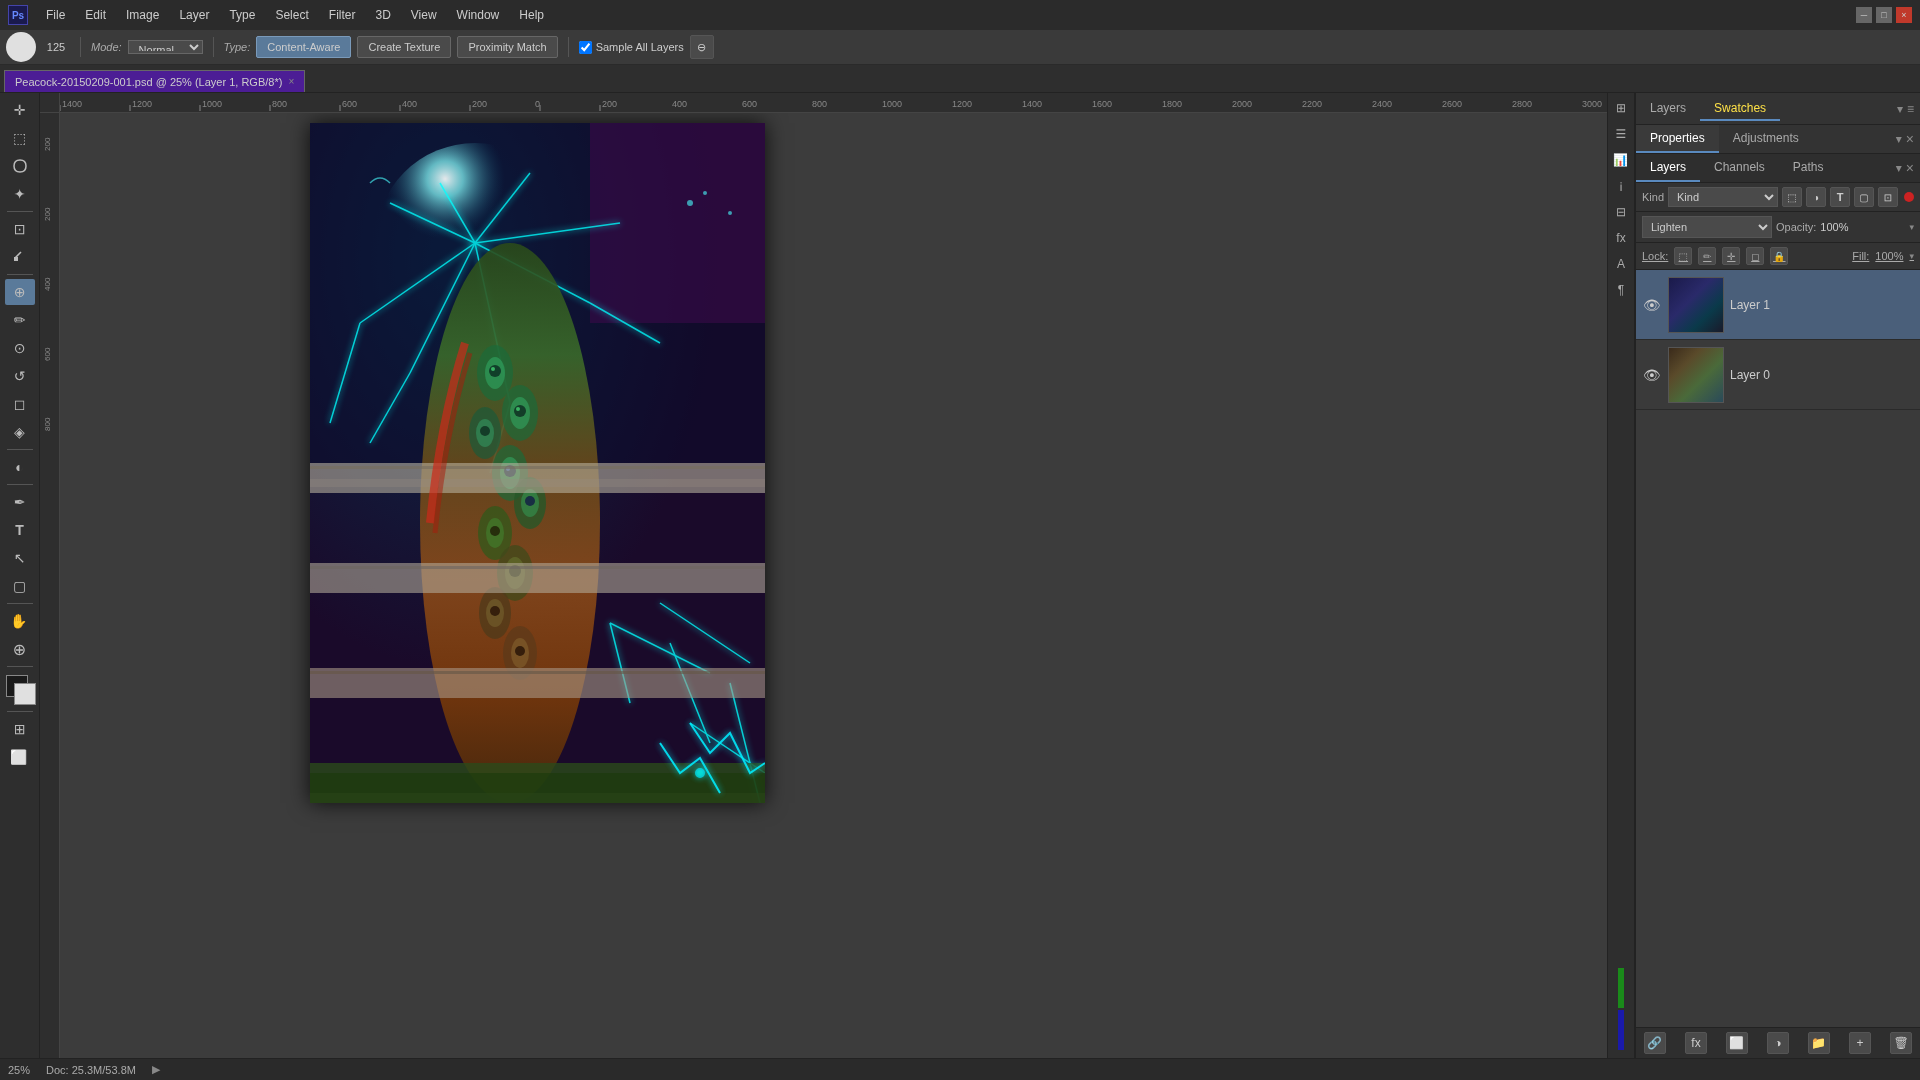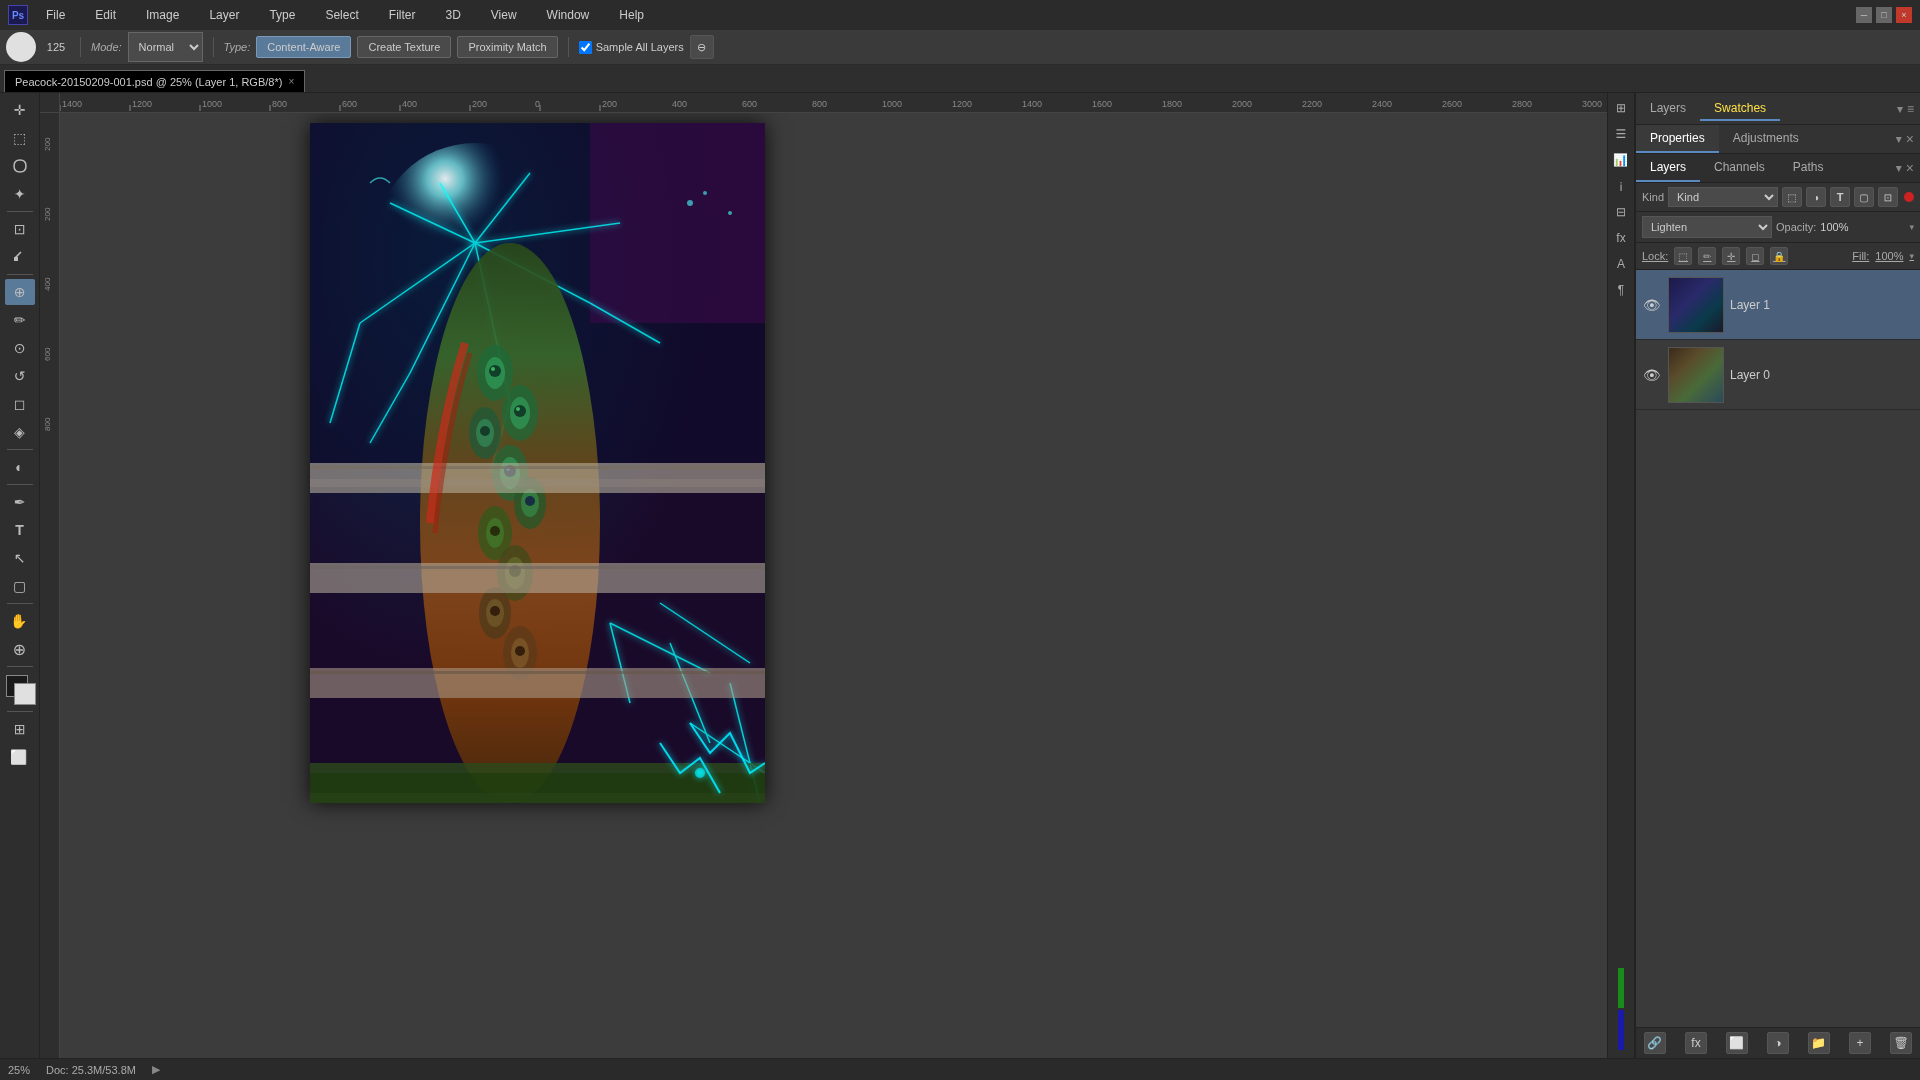--- a/index.html
+++ b/index.html
@@ -2,43 +2,43 @@
 <html><head>
   <meta charset="utf-8">
   <style>
     * { margin: 0; padding: 0; box-sizing: border-box; }
     body { width: 1920px; height: 1080px; background: #3c3c3c; font-family: Arial, sans-serif; font-size: 12px; color: #ccc; overflow: hidden; display: flex; flex-direction: column; }
 
     
     .title-bar { height: 30px; background: #2b2b2b; display: flex; align-items: center; justify-content: space-between; padding: 0 8px; flex-shrink: 0; }
     .title-bar-left { display: flex; align-items: center; gap: 8px; }
     .title-bar-logo { width: 20px; height: 20px; background: #1a1a4e; border: 1px solid #4444aa; display: flex; align-items: center; justify-content: center; font-size: 10px; color: #6688ff; font-weight: bold; }
-    .title-bar-menu { display: flex; gap: 10px; }
+    .title-bar-menu { display: flex; gap: 0; }
     .menu-item { padding: 2px 10px; color: #ccc; cursor: pointer; font-size: 12px; }
     .title-bar-controls { display: flex; gap: 4px; }
     .win-btn { width: 16px; height: 16px; background: #666; border: none; cursor: pointer; display: flex; align-items: center; justify-content: center; font-size: 9px; color: #ccc; }
     .win-btn.close { background: #c0392b; }
 
     
     .toolbar { height: 35px; background: #3a3a3a; display: flex; align-items: center; padding: 16px 6px; gap: 6px; border-bottom: 1px solid #2a2a2a; flex-shrink: 0; }
     .tool-icon { width: 24px; height: 24px; background: #4a4a4a; border: 1px solid #555; display: flex; align-items: center; justify-content: center; font-size: 11px; cursor: pointer; border-radius: 2px; }
     .toolbar-sep { width: 1px; height: 20px; background: #555; margin: 0 4px; }
     .toolbar-label { color: #aaa; font-size: 11px; font-style: italic; }
-    .toolbar-select { background: #4a4a4a; border: 1px solid #666; color: #ccc; padding: 2px 6px; font-size: 11px; height: 30px; cursor: pointer; }
+    .toolbar-select { background: #4a4a4a; border: 1px solid #666; color: #ccc; padding: 2px 6px; font-size: 11px; height: 14px; cursor: pointer; }
     .toolbar-btn { background: #4a4a4a; border: 1px solid #666; color: #ccc; padding: 2px 10px; font-size: 11px; height: 22px; cursor: pointer; border-radius: 2px; }
     .toolbar-btn.active { background: #5a7a9a; border-color: #7a9aba; }
     .toolbar-checkbox { display: flex; align-items: center; gap: 4px; color: #ccc; font-size: 11px; cursor: pointer; }
     .toolbar-checkbox input { cursor: pointer; }
     .tool-circle { width: 30px; height: 30px; border-radius: 50%; background: #e0e0e0; display: flex; align-items: center; justify-content: center; cursor: pointer; font-size: 10px; color: #333; }
     .tool-size { width: 28px; text-align: center; font-size: 11px; color: #ccc; }
 
     
     .tab-bar { height: 28px; background: #2e2e2e; display: flex; align-items: flex-end; padding: 0 4px; flex-shrink: 0; border-bottom: 1px solid #222; }
     .tab { height: 22px; background: #4a4a4a; border: 1px solid #555; border-bottom: none; padding: 0 10px; display: flex; align-items: center; gap: 6px; font-size: 11px; color: #ccc; cursor: pointer; }
-    .tab.active { background: #000000; border-color: #666; }
+    .tab.active { background: #4c1d95; border-color: #666; }
     .tab-close { font-size: 10px; color: #888; cursor: pointer; }
 
     
     .main { display: flex; flex: 1; overflow: hidden; }
 
     
     .left-panel { width: 40px; background: #2e2e2e; display: flex; flex-direction: column; align-items: center; padding: 4px 0; gap: 2px; border-right: 1px solid #222; flex-shrink: 0; overflow: hidden; }
     .tool-btn { width: 30px; height: 26px; background: transparent; border: none; color: #bbb; cursor: pointer; display: flex; align-items: center; justify-content: center; font-size: 14px; border-radius: 2px; }
     .tool-btn.active { background: #5a7a9a; }
     .tool-sep { width: 26px; height: 1px; background: #555; margin: 2px 0; }

